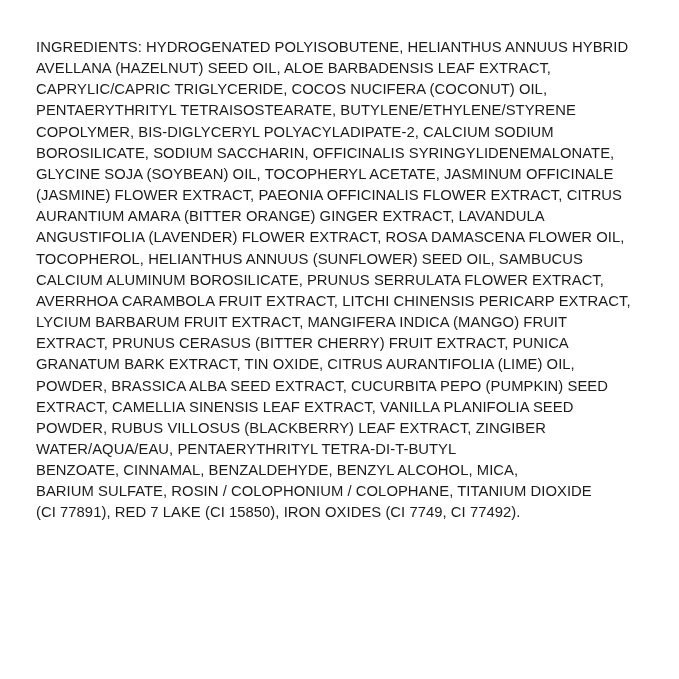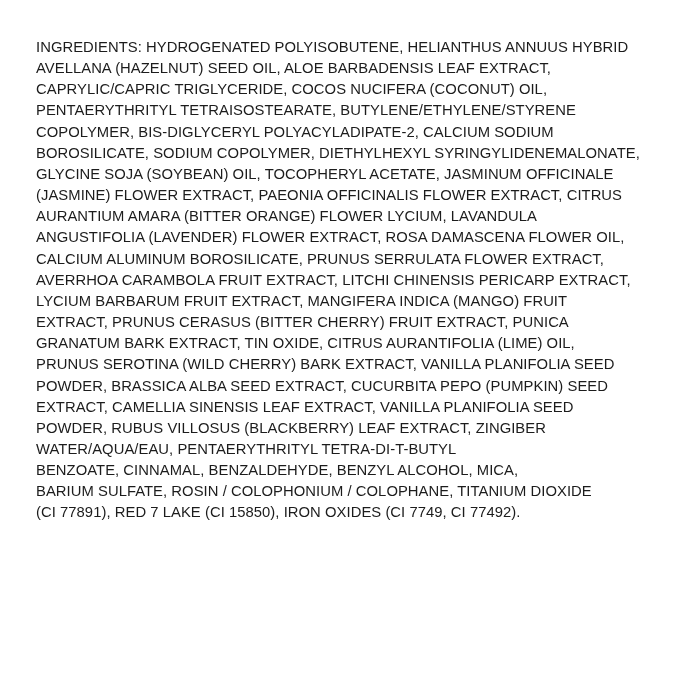--- a/index.html
+++ b/index.html
@@ -38,31 +38,31 @@
 </head>
 <body>
 
 <div class="page">
   <div class="ingredients-block">
     <div class="ing-line">INGREDIENTS: HYDROGENATED POLYISOBUTENE, HELIANTHUS ANNUUS HYBRID</div>
     <div class="ing-line">AVELLANA (HAZELNUT) SEED OIL, ALOE BARBADENSIS LEAF EXTRACT,</div>
     <div class="ing-line">CAPRYLIC/CAPRIC TRIGLYCERIDE, COCOS NUCIFERA (COCONUT) OIL,</div>
     <div class="ing-line">PENTAERYTHRITYL TETRAISOSTEARATE, BUTYLENE/ETHYLENE/STYRENE</div>
     <div class="ing-line">COPOLYMER, BIS-DIGLYCERYL POLYACYLADIPATE-2, CALCIUM SODIUM</div>
-    <div class="ing-line">BOROSILICATE, SODIUM COPOLYMER, DIETHYLHEXYL SYRINGYLIDENEMALONATE,</div>
+    <div class="ing-line">BOROSILICATE, SODIUM SACCHARIN, OFFICINALIS SYRINGYLIDENEMALONATE,</div>
     <div class="ing-line">GLYCINE SOJA (SOYBEAN) OIL, TOCOPHERYL ACETATE, JASMINUM OFFICINALE</div>
     <div class="ing-line">(JASMINE) FLOWER EXTRACT, PAEONIA OFFICINALIS FLOWER EXTRACT, CITRUS</div>
-    <div class="ing-line">AURANTIUM AMARA (BITTER ORANGE) FLOWER LYCIUM, LAVANDULA</div>
+    <div class="ing-line">AURANTIUM AMARA (BITTER ORANGE) GINGER EXTRACT, LAVANDULA</div>
     <div class="ing-line">ANGUSTIFOLIA (LAVENDER) FLOWER EXTRACT, ROSA DAMASCENA FLOWER OIL,</div>
+    <div class="ing-line">TOCOPHEROL, HELIANTHUS ANNUUS (SUNFLOWER) SEED OIL, SAMBUCUS</div>
     <div class="ing-line">CALCIUM ALUMINUM BOROSILICATE, PRUNUS SERRULATA FLOWER EXTRACT,</div>
     <div class="ing-line">AVERRHOA CARAMBOLA FRUIT EXTRACT, LITCHI CHINENSIS PERICARP EXTRACT,</div>
     <div class="ing-line">LYCIUM BARBARUM FRUIT EXTRACT, MANGIFERA INDICA (MANGO) FRUIT</div>
     <div class="ing-line">EXTRACT, PRUNUS CERASUS (BITTER CHERRY) FRUIT EXTRACT, PUNICA</div>
     <div class="ing-line">GRANATUM BARK EXTRACT, TIN OXIDE, CITRUS AURANTIFOLIA (LIME) OIL,</div>
-    <div class="ing-line">PRUNUS SEROTINA (WILD CHERRY) BARK EXTRACT, VANILLA PLANIFOLIA SEED</div>
     <div class="ing-line">POWDER, BRASSICA ALBA SEED EXTRACT, CUCURBITA PEPO (PUMPKIN) SEED</div>
     <div class="ing-line">EXTRACT, CAMELLIA SINENSIS LEAF EXTRACT, VANILLA PLANIFOLIA SEED</div>
     <div class="ing-line">POWDER, RUBUS VILLOSUS (BLACKBERRY) LEAF EXTRACT, ZINGIBER</div>
     <div class="ing-line">WATER/AQUA/EAU, PENTAERYTHRITYL TETRA-DI-T-BUTYL</div>
     <div class="ing-line">BENZOATE, CINNAMAL, BENZALDEHYDE, BENZYL ALCOHOL, MICA,</div>
     <div class="ing-line">BARIUM SULFATE, ROSIN / COLOPHONIUM / COLOPHANE, TITANIUM DIOXIDE</div>
     <div class="ing-line">(CI 77891), RED 7 LAKE (CI 15850), IRON OXIDES (CI 7749, CI 77492).</div>
   </div>
 </div>
 

